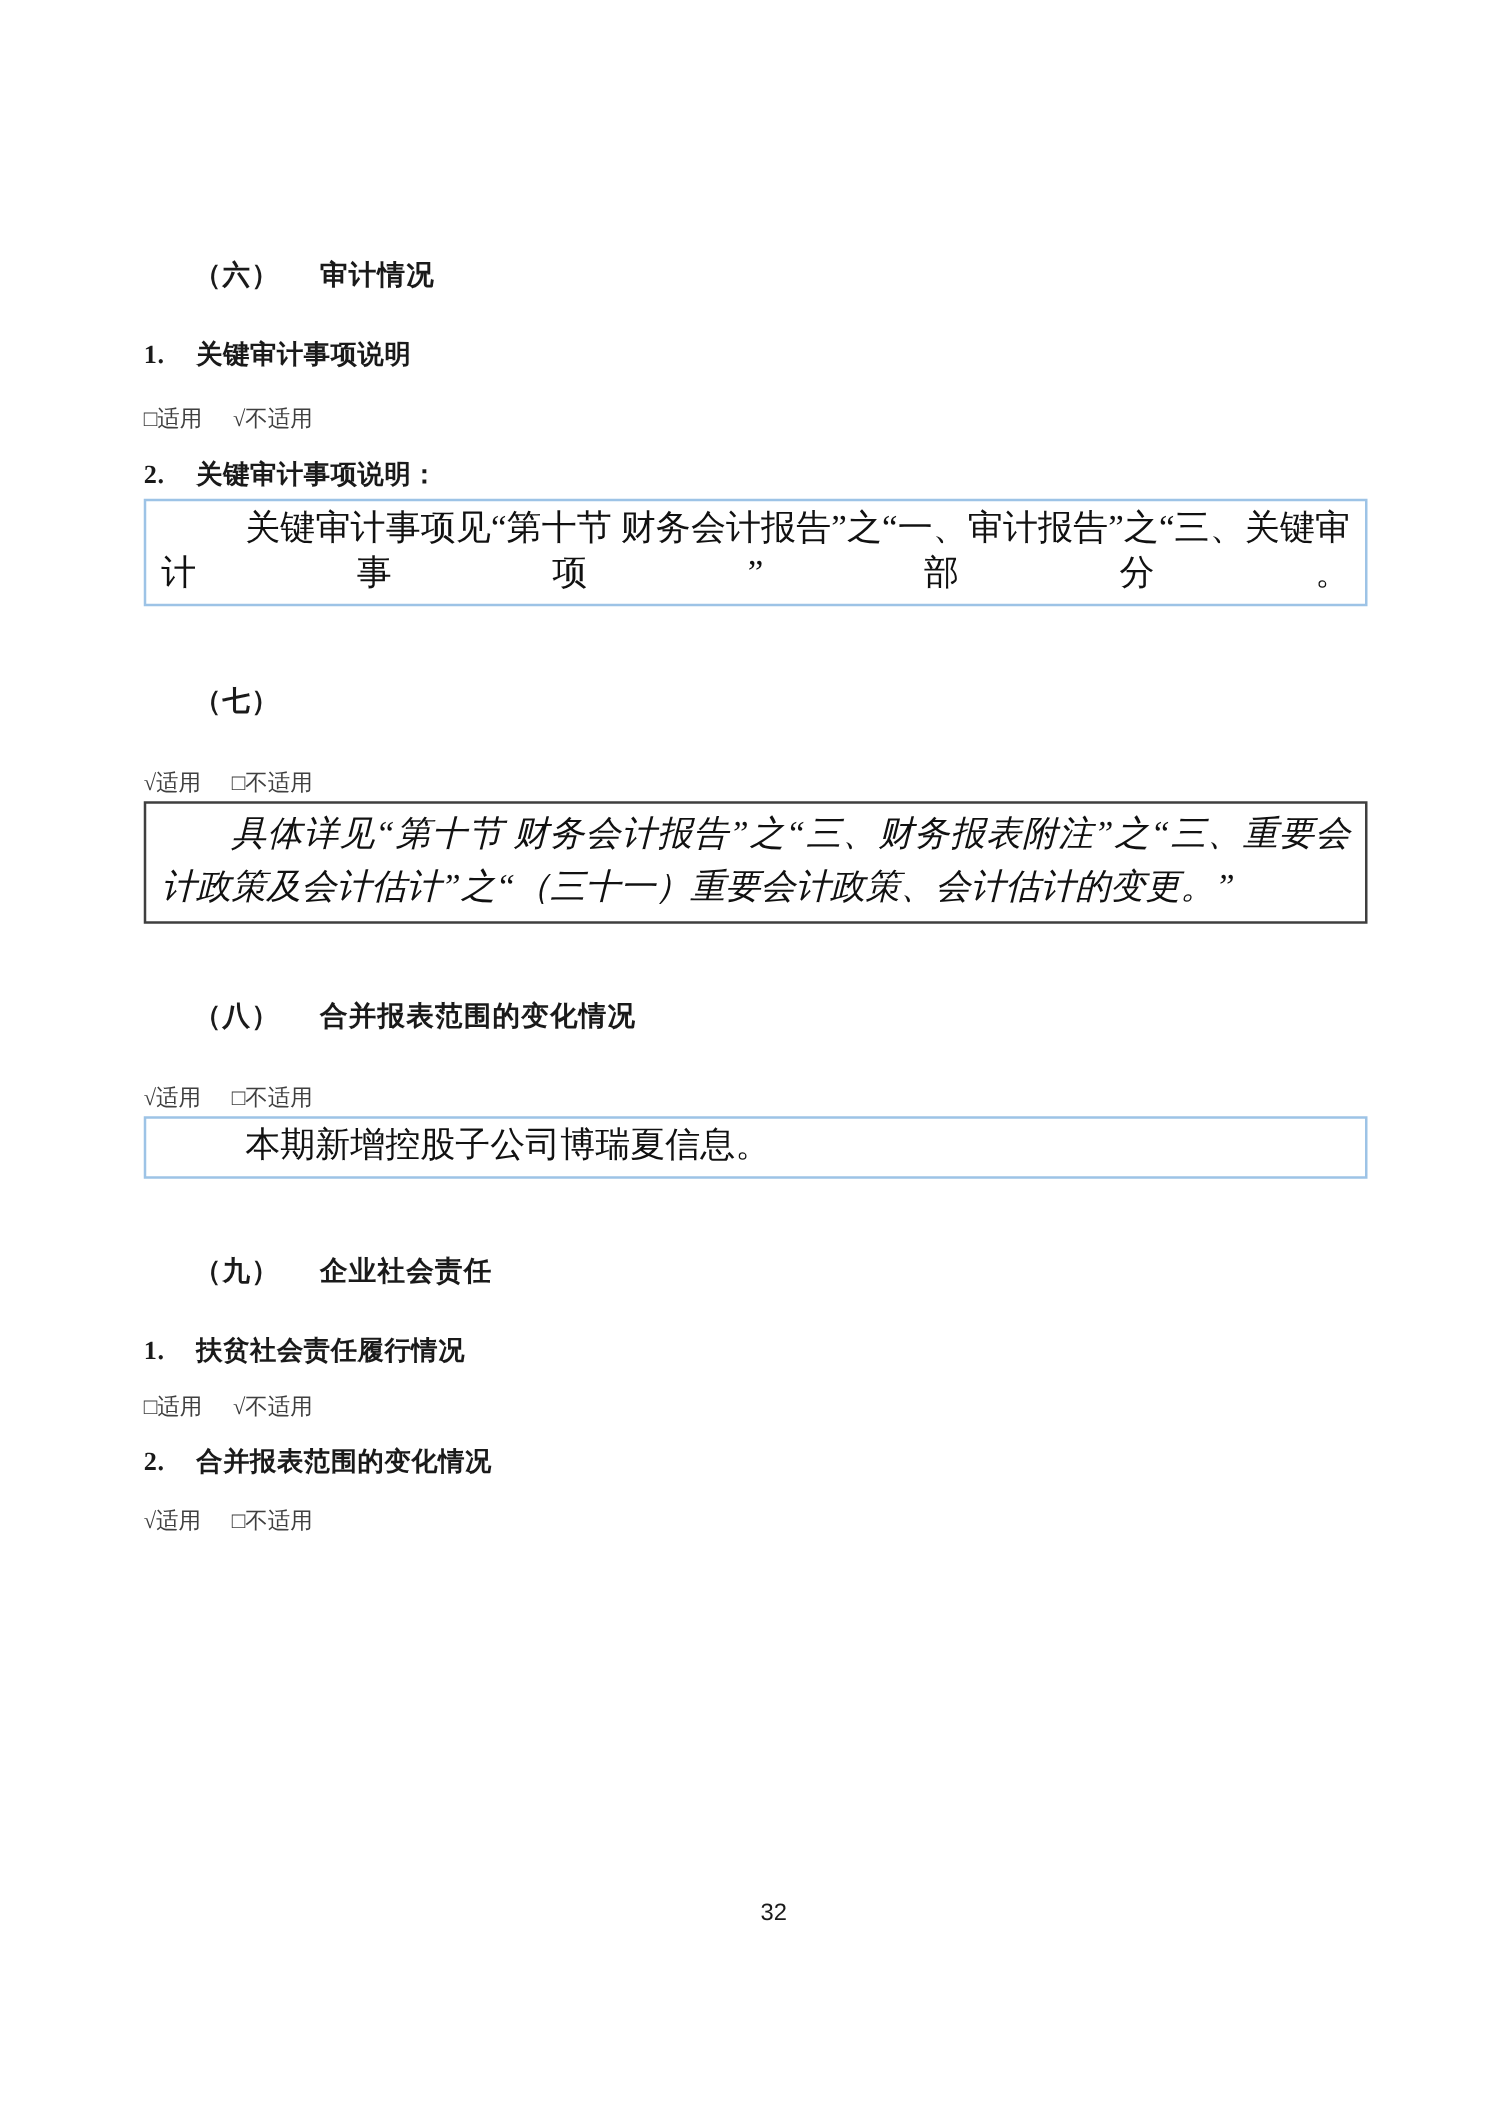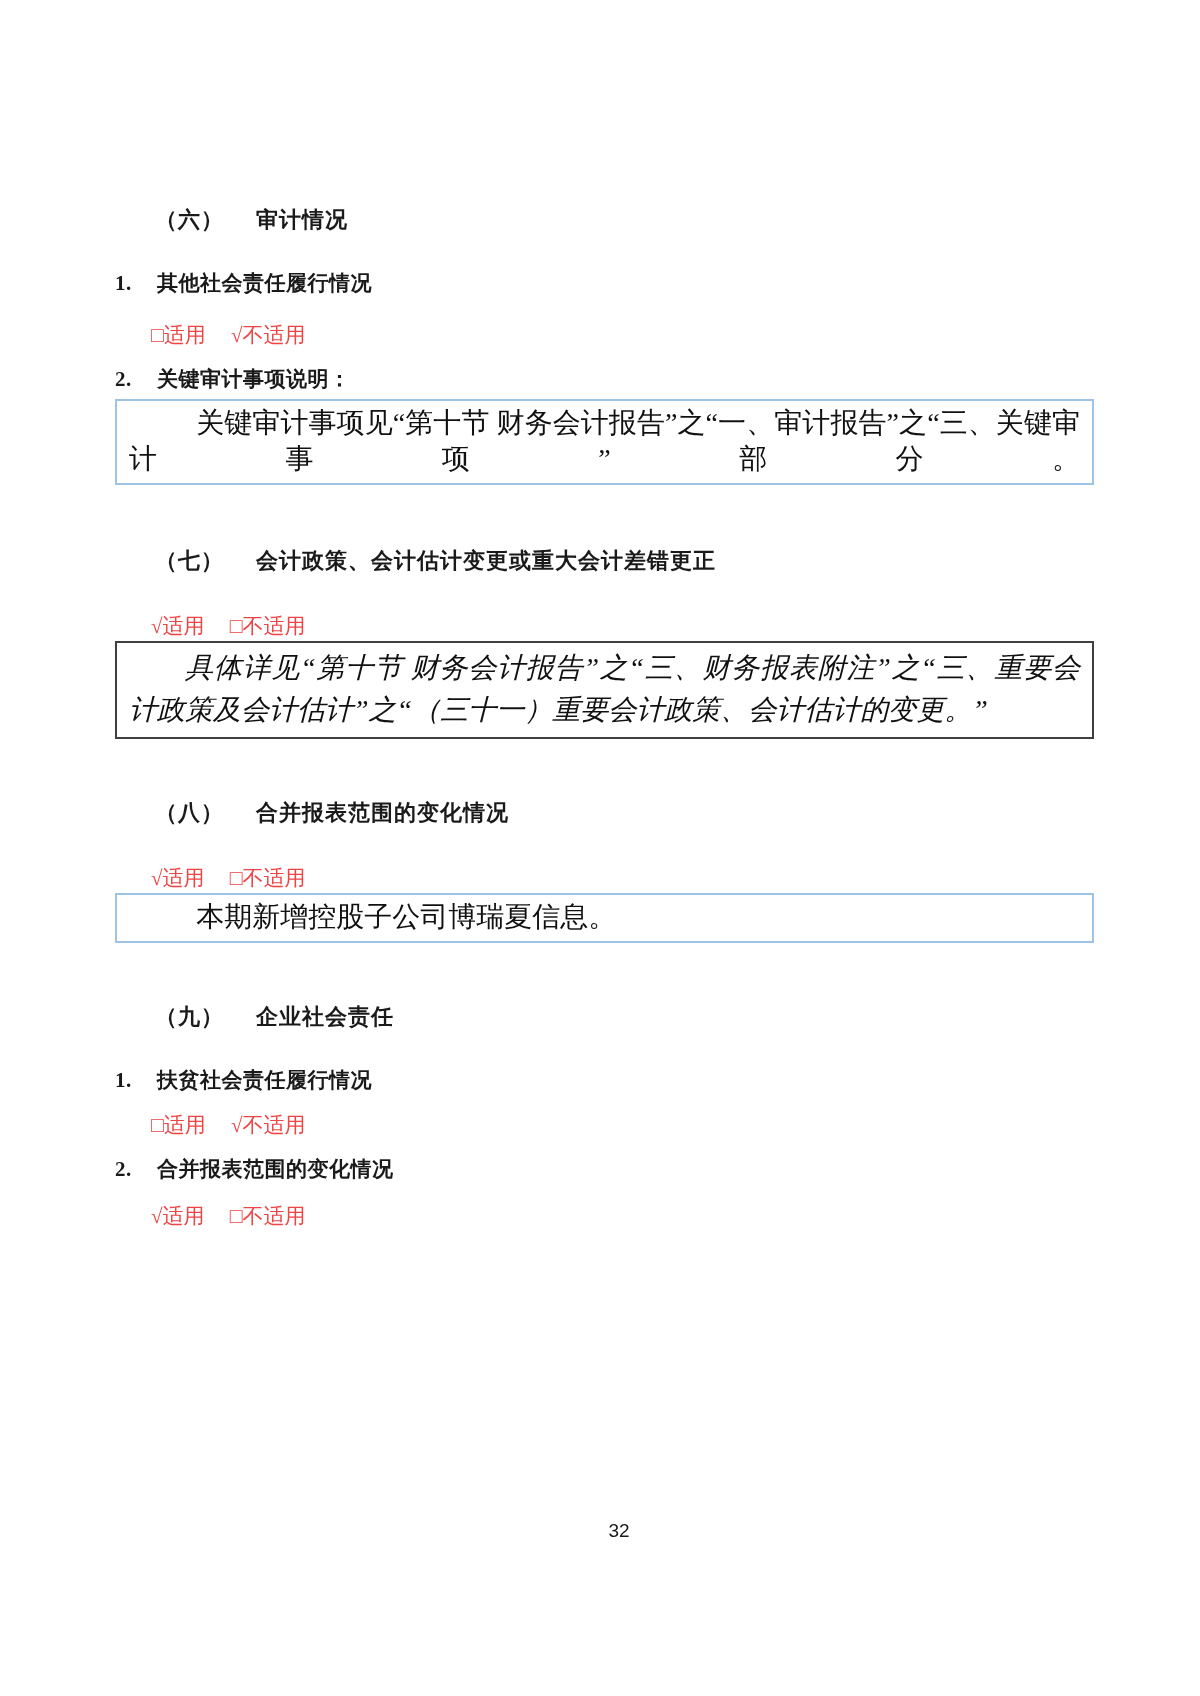--- a/index.html
+++ b/index.html
@@ -32,24 +32,23 @@
   .item-h{
     display:flex;
     font-size:21px;
     font-weight:700;
     line-height:27px;
     letter-spacing:0.5px;
   }
   .item-h .item-num{flex:0 0 42px;font-weight:700;}
   
   .apply{
-    font-size:21px;
+    font-size:18px;
     line-height:26px;
-    color:#ef4444;
-    margin-left:36px;
+    color:#404040;
   }
   .apply .opt{margin-right:20px;}
   
   .box{
     box-sizing:border-box;
     border:2px solid var(--box-border-blue,#9dc3e6);
     padding:4px 12px 6px 12px;
     font-size:28px;
     color:#111;
   }
@@ -89,38 +88,37 @@
 <div class="page">
   <div class="content">
 
     <div class="sec-h">
       <span class="sec-num">（六）</span>
       <span class="sec-title">审计情况</span>
     </div>
 
     <div class="item-h mt-a">
       <span class="item-num">1.</span>
-      <span class="item-title">其他社会责任履行情况</span>
+      <span class="item-title">关键审计事项说明</span>
     </div>
     <div class="apply mt-b">
       <span class="opt">□适用</span>
       <span class="opt">√不适用</span>
     </div>
 
     <div class="item-h mt-c">
       <span class="item-num">2.</span>
       <span class="item-title">关键审计事项说明：</span>
     </div>
     <div class="box mt-d">
       <p class="box-single stretch">关键审计事项见“第十节 财务会计报告”之“一、审计报告”之“三、关键审计事项”部分。</p>
     </div>
 
     <div class="sec-h mt-e">
       <span class="sec-num">（七）</span>
-      <span class="sec-title">会计政策、会计估计变更或重大会计差错更正</span>
     </div>
     <div class="apply mt-f">
       <span class="opt">√适用</span>
       <span class="opt">□不适用</span>
     </div>
     <div class="box dark mt-g">
       <p class="box-multi">具体详见“第十节 财务会计报告”之“三、财务报表附注”之“三、重要会计政策及会计估计”之“（三十一）重要会计政策、会计估计的变更。”</p>
     </div>
 
     <div class="sec-h mt-h">

